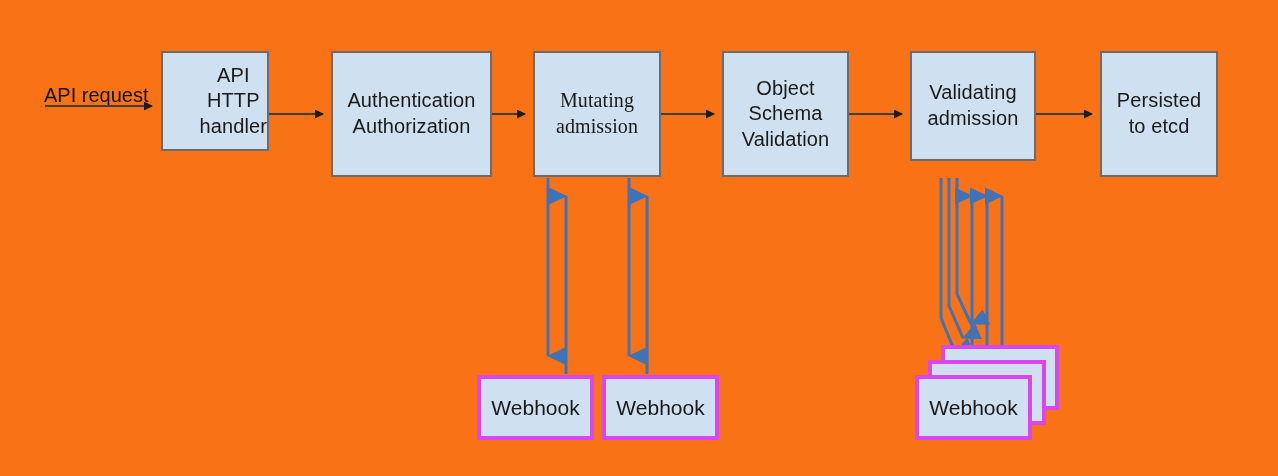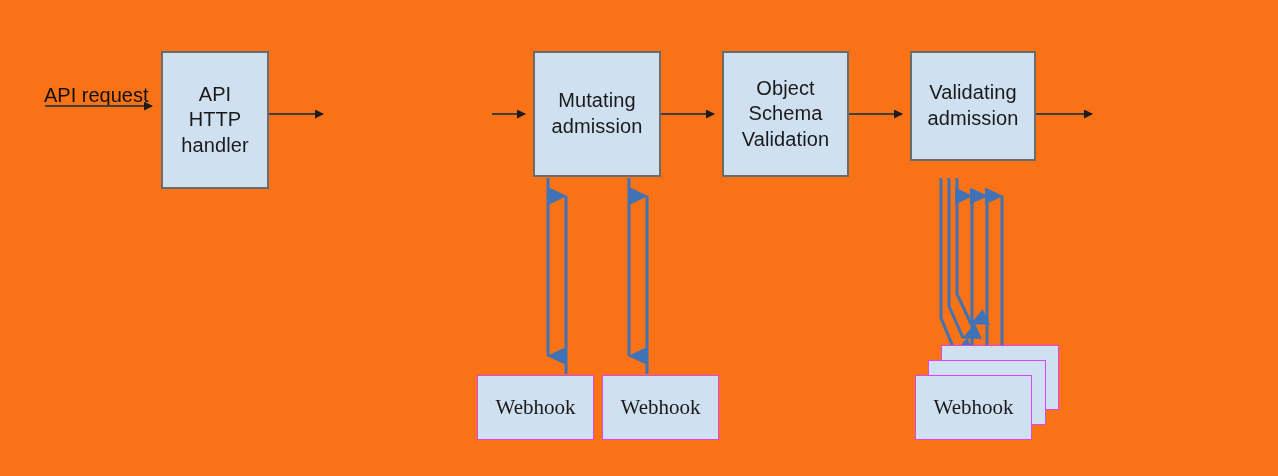--- a/index.html
+++ b/index.html
@@ -35,28 +35,28 @@
     letter-spacing: 0.1px;
     white-space: pre-line;
     font-family: "Liberation Sans", sans-serif;
   }
 
   
   .webhook-box {
     position: absolute;
     box-sizing: border-box;
     background: #cfe0f1;
-    border: 1px solid #d946ef;
+    border: 4px solid #d946ef;
     display: flex;
     align-items: center;
     justify-content: center;
     text-align: center;
     color: #1a1a1a;
     font-size: 21px;
-    font-family: Liberation Serif, serif;
+    font-family: Liberation Sans, sans-serif;
   }
   .webhook-ghost { }
 
   
   .entry-label {
     position: absolute;
     font-size: 20px;
     color: #111111;
     font-family: "Liberation Sans", sans-serif;
     white-space: nowrap;
@@ -84,43 +84,51 @@
   .hook-fill { fill: #3f72b6; }
   .flow-fill { fill: #1c1c1c; }
 </style>
 </head>
 <body>
 
 <div id="canvas">
 
   <div class="entry-label" style="left:44px; top:84px;">API request</div>
 
-  <div class="stage-box" style="left:161px; top:51px; width:108px; height:138px;">
+  <div class="stage-box" style="left:161px; top:51px; width:108px; height:100px;justify-content:flex-end;">
     <span>API
 HTTP
 handler</span>
   </div>
 
-
-  <div class="stage-box" style="left:533px; top:51px; width:128px; height:126px;">
+  <div class="stage-box" style="left:331px; top:51px; width:161px; height:126px;">
+    <span>Authentication
+Authorization</span>
+  </div>
+
+  <div class="stage-box" style="left:533px; top:51px; width:128px; height:126px;font-family:Liberation Serif, serif;">
     <span>Mutating
 admission</span>
   </div>
 
   <div class="stage-box" style="left:722px; top:51px; width:127px; height:126px;">
     <span>Object
 Schema
 Validation</span>
   </div>
 
   <div class="stage-box" style="left:910px; top:51px; width:126px; height:110px;">
     <span>Validating
 admission</span>
   </div>
 
+  <div class="stage-box" style="left:1100px; top:51px; width:118px; height:126px;">
+    <span>Persisted
+to etcd</span>
+  </div>
 
   <svg class="overlay" viewBox="0 0 1278 476">
     <defs>
       <marker id="flowhead" markerWidth="9" markerHeight="9" refX="8" refY="4.5" orient="auto" markerUnits="userSpaceOnUse">
         <path d="M0,0 L9,4.5 L0,9 z" class="flow-fill"></path>
       </marker>
       <marker id="hookdown" markerWidth="17" markerHeight="18" refX="8.5" refY="17" orient="auto" markerUnits="userSpaceOnUse">
         <path d="M0,0 L17,0 L8.5,18 z" class="hook-fill"></path>
       </marker>
       <marker id="hookup" markerWidth="17" markerHeight="18" refX="8.5" refY="17" orient="auto" markerUnits="userSpaceOnUse">

